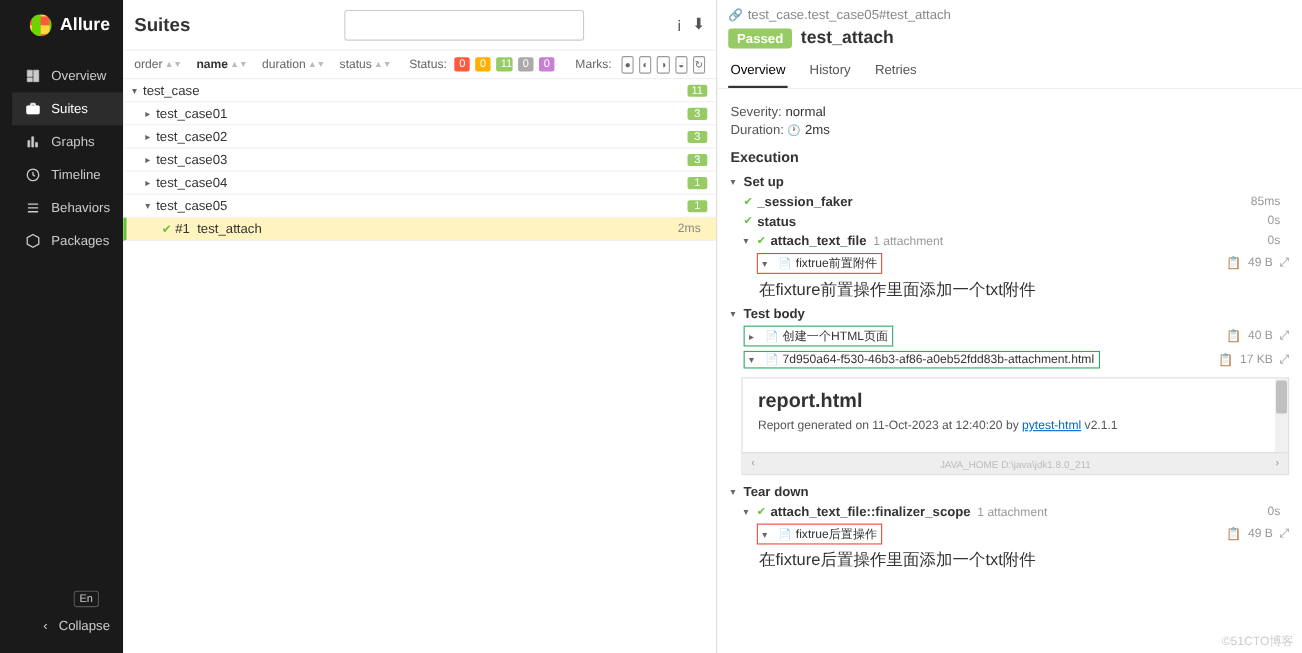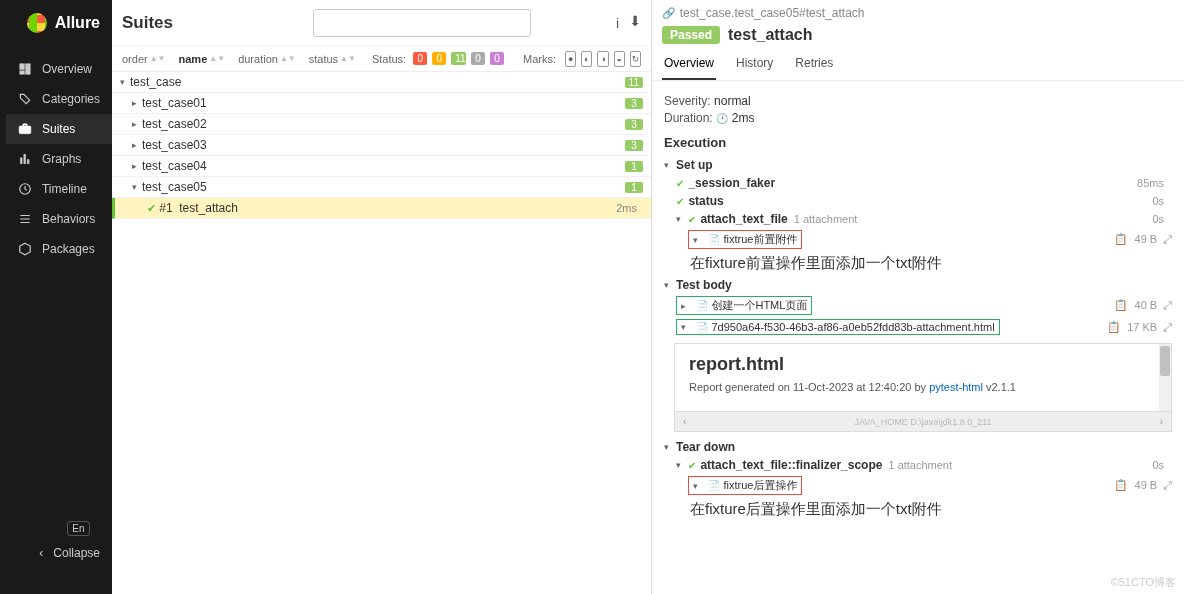--- a/index.html
+++ b/index.html
@@ -8,21 +8,21 @@
 
 
 .sidebar { width: 112px; background: #1a1a1a; color: #fff; display: flex; flex-direction: column; align-items: flex-end; }
 .logo-area { height: 46px; display: flex; align-items: center; padding: 0 12px; gap: 8px; }
 .logo-icon { width: 20px; height: 20px; border-radius: 50%; background: conic-gradient(#ff5a3c 0 90deg, #ffd93c 90deg 180deg, #6dd400 180deg 270deg, #6dd400 270deg 360deg); border: 2px solid transparent; }
 .logo-text { font-weight: 700; font-size: 16px; }
 .nav { flex: 1; padding-top: 8px; }
 .nav-item { display: flex; align-items: center; gap: 10px; padding: 8px 12px; cursor: pointer; color: #ccc; font-size: 12px; }
 .nav-item.active { background: #2c2c2c; color: #fff; }
 .nav-item svg { width: 14px; height: 14px; fill: currentColor; stroke: currentColor; }
-.collapse-area { padding: 10px 12px 34px; border-top: 0; }
+.collapse-area { padding: 10px 12px 18px; border-top: 0; }
 .lang-badge { display: inline-block; border: 1px solid #555; border-radius: 3px; padding: 1px 4px; font-size: 10px; color: #ccc; margin-left: 28px; margin-bottom: 10px; }
 .collapse-row { display: flex; align-items: center; gap: 10px; color: #ccc; font-size: 12px; cursor: pointer; }
 
 
 .middle { width: 540px; border-right: 1px solid #ddd; display: flex; flex-direction: column; background: #fff; }
 .mid-header { height: 46px; border-bottom: 1px solid #eee; display: flex; align-items: center; padding: 0 10px; gap: 10px; }
 .mid-title { font-size: 17px; font-weight: 600; }
 .search-box { flex: 1; margin-left: 130px; }
 .search-box input { width: 218px; height: 28px; border: 1px solid #ccc; border-radius: 3px; padding: 0 8px; font-size: 12px; }
 .hdr-icons { display: flex; gap: 10px; color: #555; }
@@ -86,21 +86,21 @@
 .attach-box { display: inline-flex; align-items: center; gap: 3px; padding: 1px 4px; font-size: 11px; }
 .red-border { border: 1px solid #e74c3c; }
 .green-border { border: 1px solid #27ae60; }
 .file-icon { font-size: 10px; }
 .attach-text { padding-left: 26px; font-size: 15px; margin: 3px 0; color: #333; }
 
 .html-preview { border: 1px solid #ddd; margin: 6px 0 6px 10px; position: relative; background: #fff; }
 .html-inner { padding: 10px 14px; }
 .html-title { font-size: 18px; font-weight: 700; margin-bottom: 6px; }
 .html-sub { font-size: 11px; color: #555; margin-bottom: 8px; }
-.html-sub a { color: #0066cc; cursor: pointer; }
+.html-sub a { color: #0066cc; text-decoration: underline; cursor: pointer; }
 .env-h { font-weight: 700; font-size: 13px; margin-bottom: 5px; }
 .env-bar { background: #eee; height: 20px; border-top: 1px solid #ddd; display: flex; align-items: center; padding: 0 8px; font-size: 10px; color: #999; justify-content: space-between; }
 .preview-scroll { position: absolute; right: 0; top: 0; bottom: 20px; width: 12px; background: #f0f0f0; }
 .preview-thumb { position: absolute; right: 1px; top: 2px; width: 10px; height: 30px; background: #c0c0c0; border-radius: 2px; }
 
 .watermark { position: absolute; bottom: 4px; right: 8px; color: #ccc; font-size: 11px; }
 .clock { font-size: 10px; }
 </style>
 </head>
 <body>
@@ -111,26 +111,20 @@
     <div class="logo-area">
       <div class="logo-icon"></div>
       <div class="logo-text">Allure</div>
     </div>
     <div class="nav">
       <div class="nav-item">
           <svg viewBox="0 0 24 24">
             <path d="M3 13h8V3H3v10zm10 8h8V3h-8v18zM3 21h8v-6H3v6z"></path>
           </svg>
           <span>Overview</span>
-        </div>
-      <div class="nav-item">
-          <svg viewBox="0 0 24 24">
-            <path d="M4 4h6l10 10-6 6L4 10z" fill="none" stroke-width="2"></path>
-          </svg>
-          <span>Categories</span>
         </div>
       <div class="nav-item active">
           <svg viewBox="0 0 24 24">
             <path d="M20 7h-4V5a2 2 0 0 0-2-2h-4a2 2 0 0 0-2 2v2H4a2 2 0 0 0-2 2v9a2 2 0 0 0 2 2h16a2 2 0 0 0 2-2V9a2 2 0 0 0-2-2zM10 5h4v2h-4z"></path>
           </svg>
           <span>Suites</span>
         </div>
       <div class="nav-item">
           <svg viewBox="0 0 24 24">
             <path d="M4 20h3V10H4v10zm6 0h3V4h-3v16zm6 0h3v-7h-3v7z"></path>

